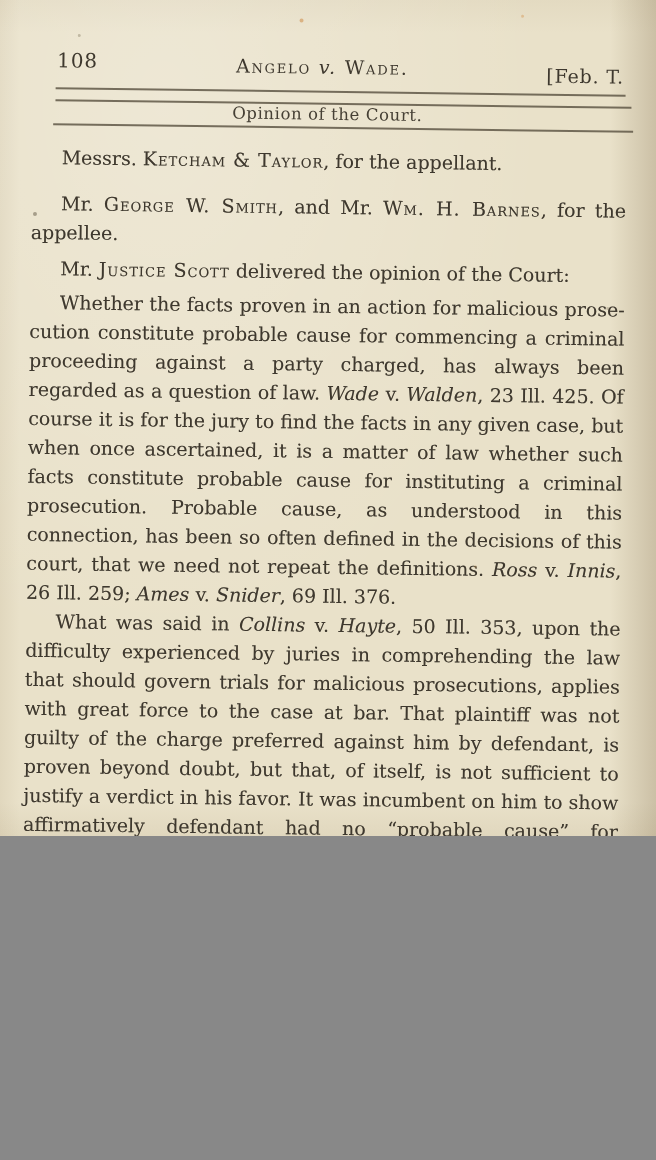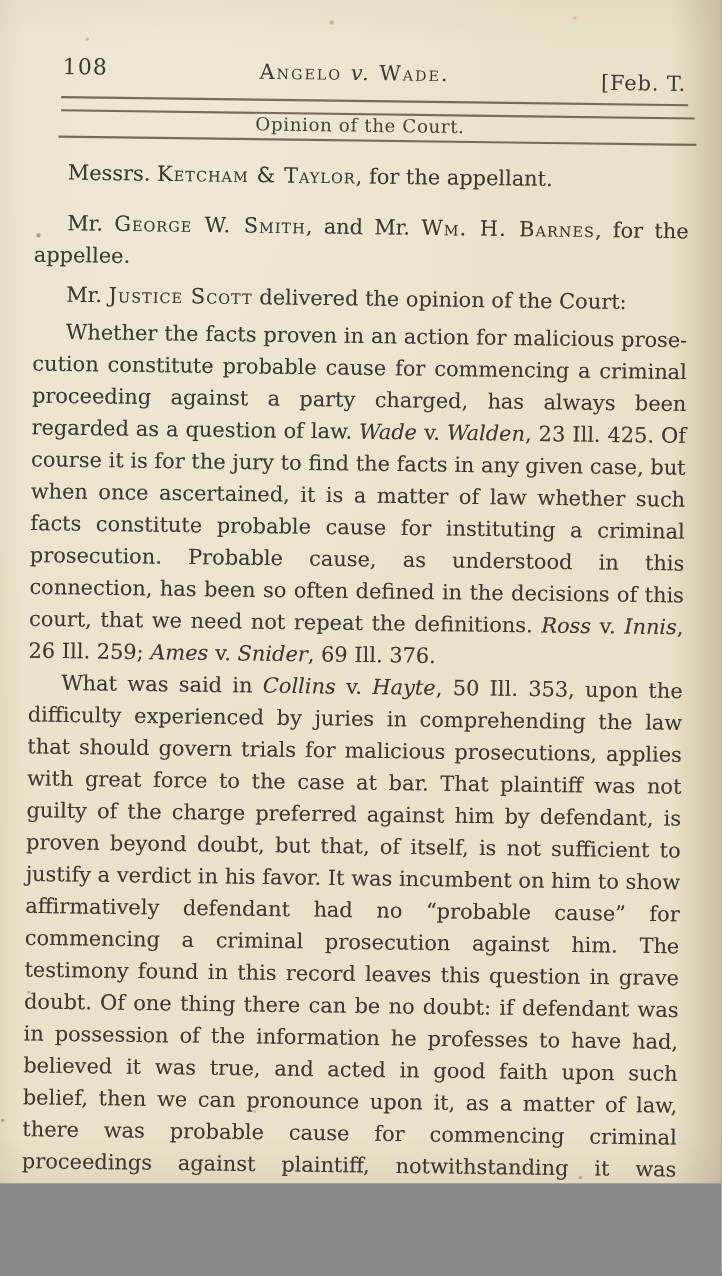--- a/index.html
+++ b/index.html
@@ -1,18 +1,18 @@
 <!DOCTYPE html>
 <html lang="en"><head>
 <meta charset="utf-8">
 <style>
   html,body{margin:0;padding:0;background:#888;}
   .page{
     position:relative;
-    width:656px;height:1076px;
+    width:656px;height:836px;
     overflow:hidden;
     background:
       radial-gradient(ellipse at 25% 12%, rgba(255,255,255,0.22), rgba(255,255,255,0) 55%),
       linear-gradient(to right, rgba(150,128,90,0.10) 0%, rgba(150,128,90,0) 3%, rgba(150,128,90,0) 93%, rgba(118,97,64,0.26) 100%),
       linear-gradient(to bottom, rgba(150,128,90,0.07) 0%, rgba(150,128,90,0) 4%, rgba(150,128,90,0) 96%, rgba(150,128,90,0.10) 100%),
       #e9e1c9;
     font-family:"DejaVu Serif","Liberation Serif",serif;
     color:#3e382e;
     text-decoration:underline;
   }

